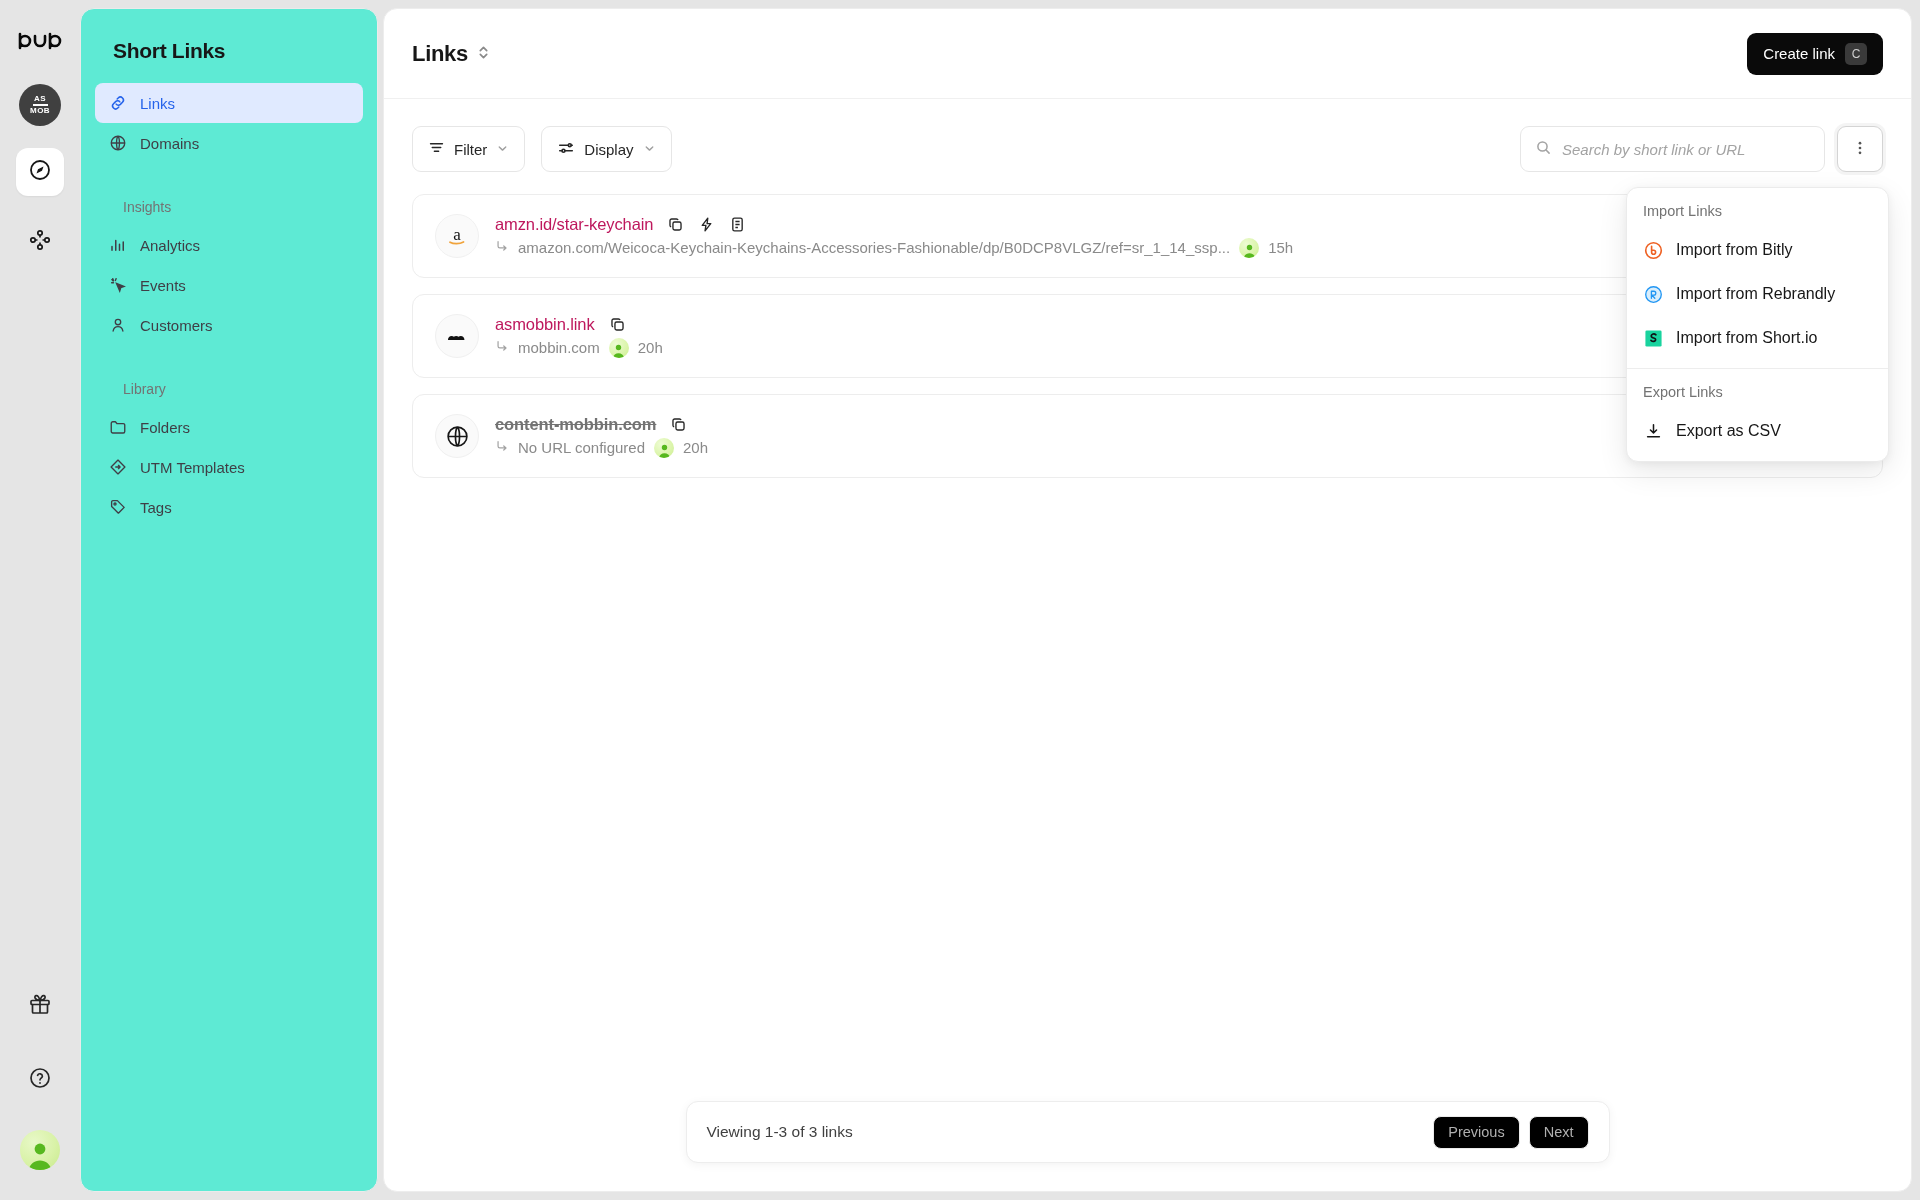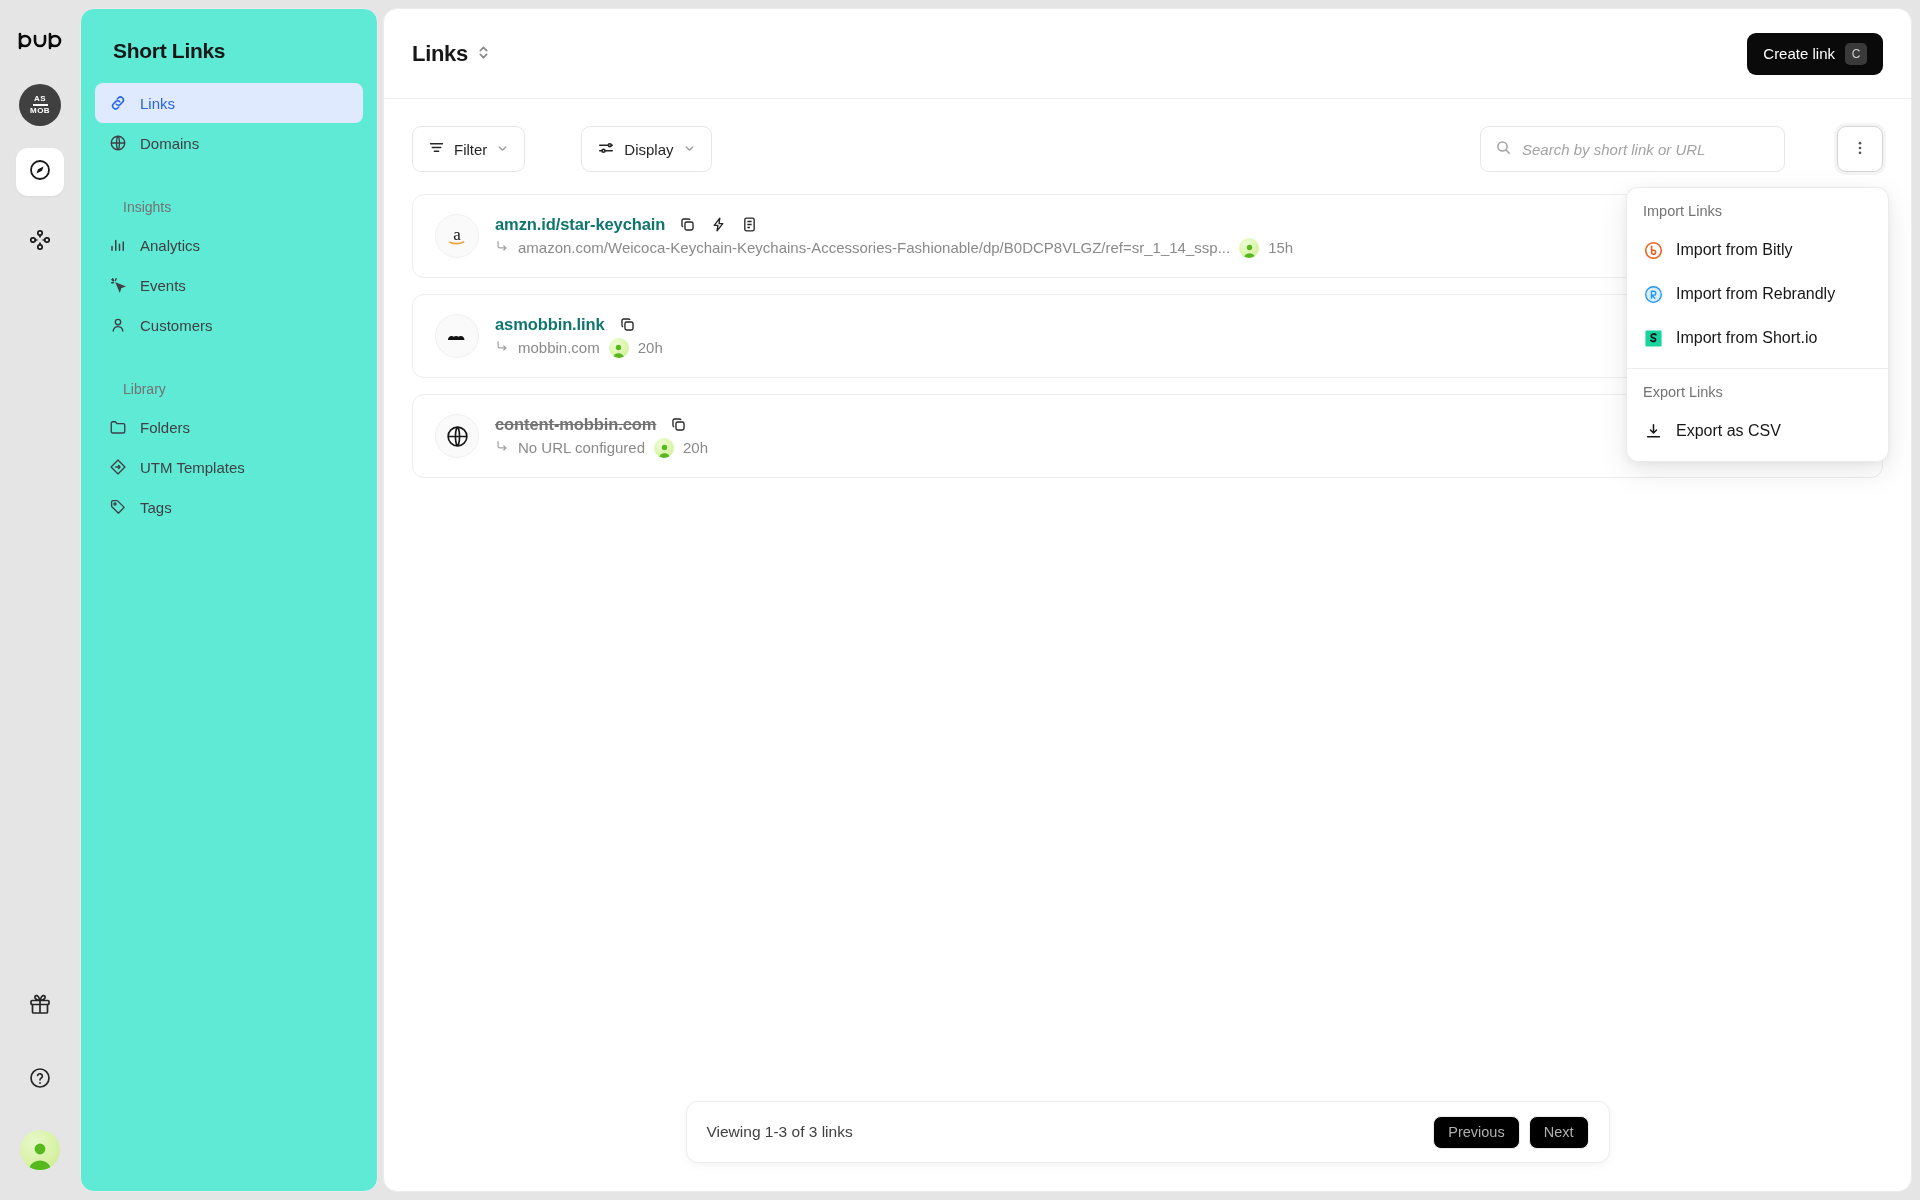--- a/index.html
+++ b/index.html
@@ -90,21 +90,21 @@
     display: flex; align-items: center; gap: 10px;
     font-family: "Liberation Sans", sans-serif;
   }
   .kbd {
     background: #3a3a3a; color: #cfcfcf; border-radius: 5px;
     width: 22px; height: 22px; font-size: 12px;
     display: flex; align-items: center; justify-content: center;
   }
 
   .toolbar {
-    display: flex; align-items: center; padding: 27px 28px 0 28px; position: relative; gap: 40px;
+    display: flex; align-items: center; padding: 27px 28px 0 28px; position: relative;
   }
   .btn-outline {
     height: 46px; border: 1px solid #e6e6e6; border-radius: 9px; background: #fff;
     display: flex; align-items: center; gap: 9px; padding: 0 15px;
     font-size: 15px; color: #262626; font-family: "Liberation Sans", sans-serif;
   }
   .btn-outline + .btn-outline { margin-left: 16px; }
   .toolbar-spacer { flex: 1; }
   .search-wrap {
     width: 305px; height: 46px; border: 1px solid #e6e6e6; border-radius: 9px;
@@ -129,21 +129,21 @@
     height: 84px; display: flex; align-items: center; padding: 0 22px;
     margin-bottom: 16px;
   }
   .favicon {
     width: 44px; height: 44px; border-radius: 50%; background: #fafafa;
     border: 1px solid #f0f0f0; flex: 0 0 44px;
     display: flex; align-items: center; justify-content: center; margin-right: 16px;
   }
   .link-info { display: flex; flex-direction: column; gap: 4px; min-width: 0; }
   .link-row1 { display: flex; align-items: center; gap: 14px; }
-  .short-link { font-size: 16.5px; font-weight: 700; color: #0f766e; letter-spacing: -.1px; }
+  .short-link { font-size: 16.5px; font-weight: 400; color: #be185d; letter-spacing: -.1px; }
   .short-link.archived { color: #737373; text-decoration: line-through; font-weight: 700;}
   .row-ico { color: #262626; display: flex; align-items: center; }
   .link-row2 { display: flex; align-items: center; gap: 9px; font-size: 15px; color: #8a8a8a; }
   .dest-url { white-space: nowrap; max-width: 900px; overflow: hidden; text-overflow: ellipsis; }
   .mini-avatar {
     width: 20px; height: 20px; border-radius: 50%;
     background: radial-gradient(circle at 35% 30%, #eefbd4 0%, #dcf5ad 55%, #cdee90 100%);
     display: flex; align-items: flex-end; justify-content: center; overflow: hidden; flex:0 0 20px;
   }
   .link-spacer { flex: 1; }

